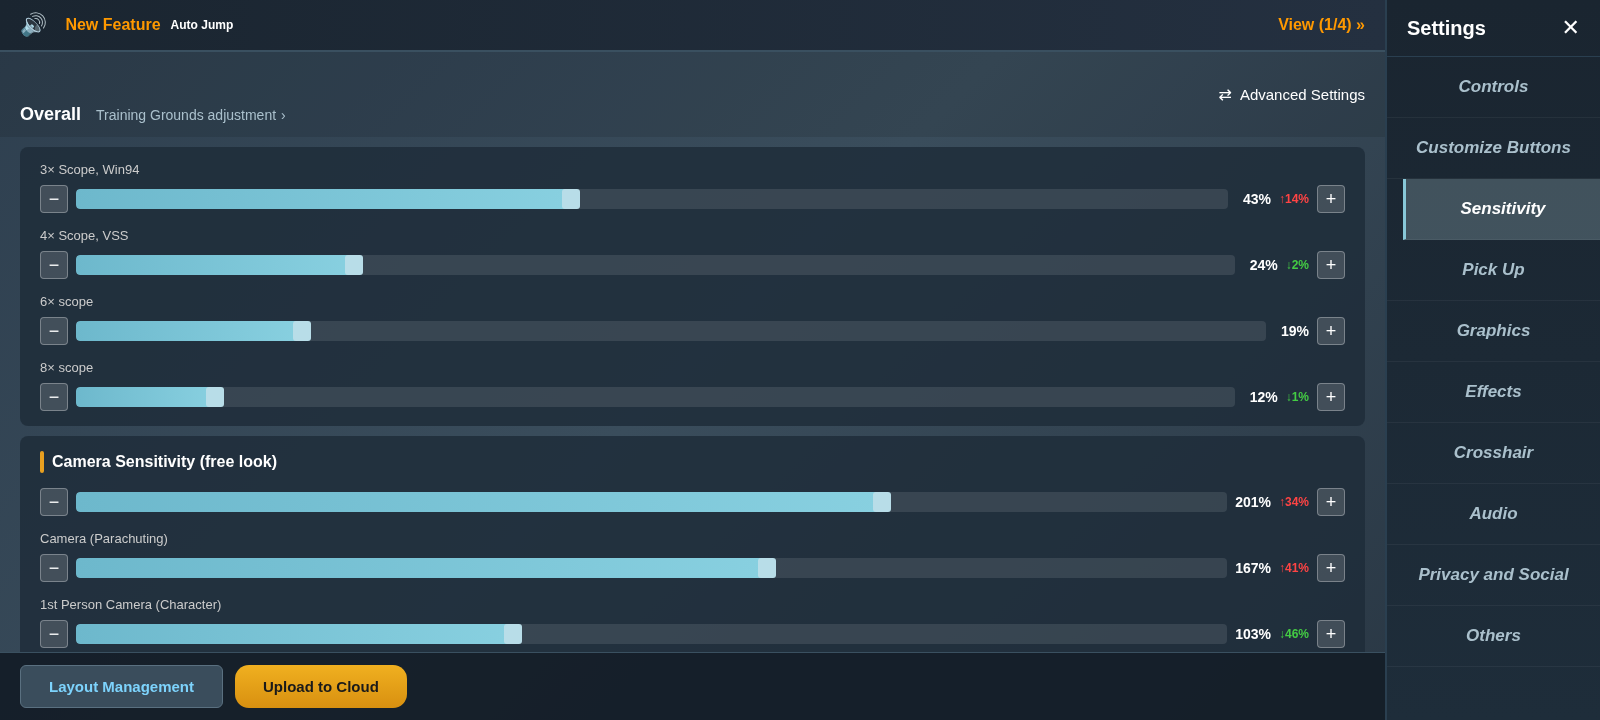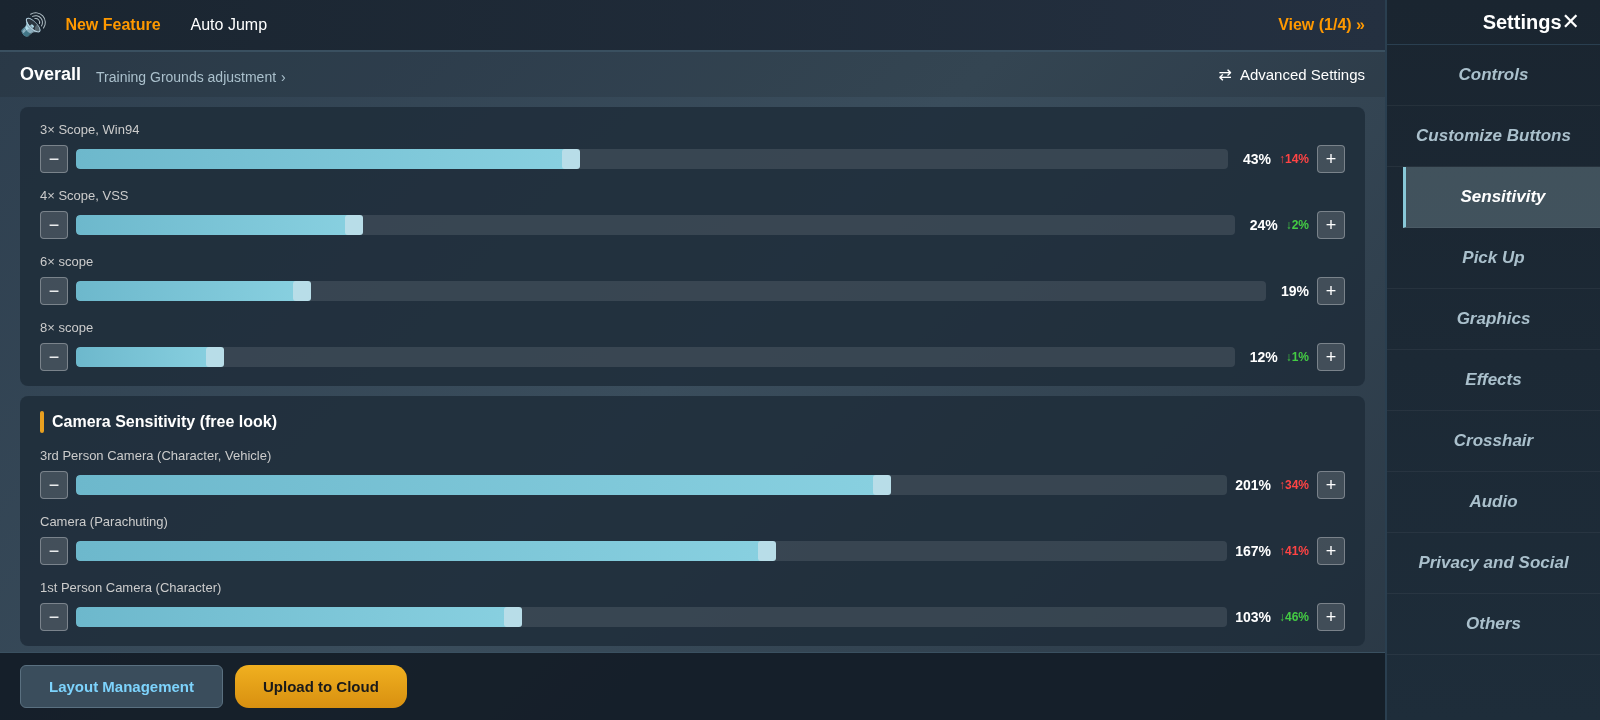--- a/index.html
+++ b/index.html
@@ -40,43 +40,43 @@
       font-size: 22px;
     }
     .new-feature-label {
       color: #ff9900;
       font-weight: bold;
       font-size: 16px;
       margin-left: 8px;
     }
     .feature-name {
       color: white;
-      font-weight: normal;
-      font-size: 16px;
-      margin-left: 20px;
+      font-weight: bold;
+      font-size: 12px;
     }
     .view-btn {
       color: #ff9900;
       font-size: 16px;
       font-weight: bold;
       cursor: pointer;
     }
 
     
     .header-row {
       padding: 12px 20px;
       display: flex;
       align-items: center;
       justify-content: space-between;
       background: rgba(0,0,0,0.1);
     }
     .header-left {
       display: flex;
-      align-items: flex-end;
+      align-items: center;
       gap: 15px;
+      margin-top: 40px;
     }
     .overall-label {
       color: white;
       font-size: 18px;
       font-weight: bold;
     }
     .training-label {
       color: #aac0cc;
       font-size: 14px;
       display: flex;
@@ -248,24 +248,24 @@
 
     
     .sidebar {
       width: 215px;
       background: linear-gradient(180deg, #1a2530 0%, #1e2d3a 100%);
       display: flex;
       flex-direction: column;
       border-left: 2px solid #2a3f50;
     }
     .sidebar-header {
-      padding: 9px 20px;
-      display: flex;
-      align-items: center;
-      justify-content: flex-end;
+      padding: 15px 20px;
+      display: flex;
+      align-items: center;
+      justify-content: space-between;
       border-bottom: 1px solid #2a3f50;
     }
     .sidebar-title {
       color: white;
       font-size: 20px;
       font-weight: bold;
     }
     .close-btn {
       color: white;
       font-size: 22px;
@@ -386,21 +386,20 @@
         </div>
     </div>
 
     <div class="section-card">
       <div class="section-header">
         <div class="section-accent"></div>
         <span class="section-title">Camera Sensitivity (free look)</span>
       </div>
       <div class="scope-grid" id="camera-grid">
       <div class="scope-item">
-            <div class="scope-title">3rd Person Camera (Character, Vehicle)</div>
             <div class="slider-row">
               <div class="slider-btn">−</div>
               <div class="slider-track">
                 <div class="slider-fill" style="width: 70%;"></div>
                 <div class="slider-thumb" style="left: 70%;"></div>
               </div>
               <span class="slider-value">201%</span>
               <span class="change-up">↑34%</span>
               <div class="slider-btn">+</div>
             </div>

